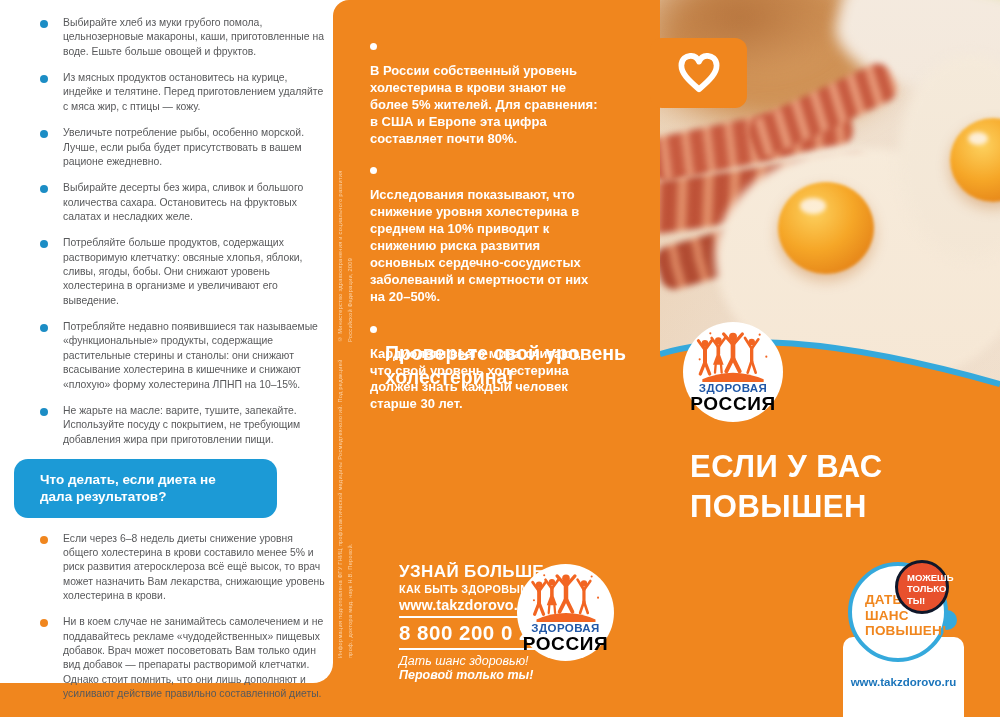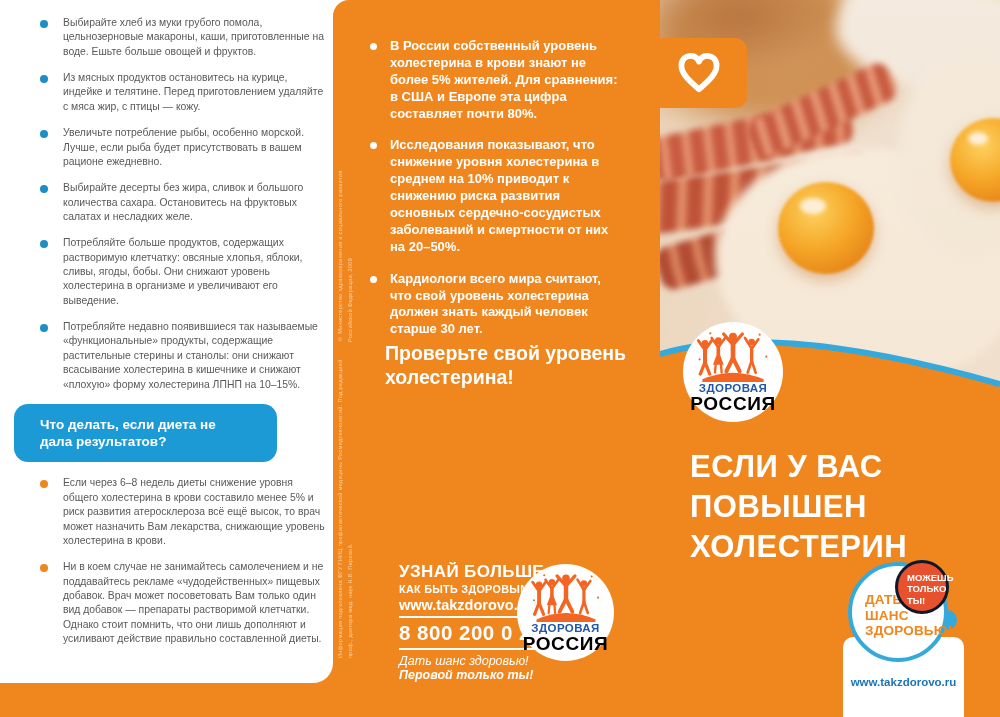--- a/index.html
+++ b/index.html
@@ -23,21 +23,21 @@
     color:#fff;font-weight:bold;font-size:13.5px;line-height:1.28;
     box-sizing:border-box;padding:12px 46px 12px 26px;}
 
   
   .mid{position:absolute;left:333px;top:0;width:327px;height:717px;}
   .imprint{position:absolute;left:3px;top:148px;height:510px;display:flex;gap:2px;
     writing-mode:vertical-rl;transform:rotate(180deg);
     font-size:5.6px;line-height:1.7;color:rgba(255,235,210,0.75);letter-spacing:.3px;}
   .white-list{position:absolute;left:37px;top:38px;}
   .white-list .txt{font-size:13px;font-weight:bold;color:#fff;width:228px;line-height:1.3;}
-  .white-list .li{gap:13px;margin-bottom:15px;}
+  .white-list .li{gap:13px;margin-bottom:15px;flex-direction:column;}
   .cta{position:absolute;left:52px;top:342px;width:250px;
     font-size:19.5px;font-weight:bold;color:#fff;line-height:1.22;}
 
   .info{position:absolute;left:66px;top:562px;width:170px;color:#fff;}
   .i1{font-size:17px;font-weight:bold;letter-spacing:.4px;}
   .i2{font-size:10.8px;font-weight:bold;letter-spacing:.3px;margin-top:1px;}
   .i3{font-size:14.5px;font-weight:bold;margin-top:2px;}
   .rule{height:2px;background:#fff;margin:3px 0;}
   .i4{font-size:20.5px;font-weight:bold;letter-spacing:.5px;}
   .i5{font-size:12.5px;font-style:italic;margin-top:4px;}
@@ -152,20 +152,24 @@
         <span class="dot b"></span>
         <span class="txt">Выбирайте десерты без жира, сливок и большого количества сахара. Остановитесь на фруктовых салатах и несладких желе.</span>
       </div>
         <div class="li">
         <span class="dot b"></span>
         <span class="txt">Потребляйте больше продуктов, содержащих растворимую клетчатку: овсяные хлопья, яблоки, сливы, ягоды, бобы. Они снижают уровень холестерина в организме и увеличивают его выведение.</span>
       </div>
         <div class="li">
         <span class="dot b"></span>
         <span class="txt">Потребляйте недавно появившиеся так называемые «функциональные» продукты, содержащие растительные стерины и станолы: они снижают всасывание холестерина в кишечнике и снижают «плохую» форму холестерина ЛПНП на 10–15%.</span>
+      </div>
+        <div class="li">
+        <span class="dot b"></span>
+        <span class="txt">Не жарьте на масле: варите, тушите, запекайте. Используйте посуду с покрытием, не требующим добавления жира при приготовлении пищи.</span>
       </div>
       </div>
     <div class="qbox">
       <span>Что делать, если диета не дала результатов?</span>
     </div>
     <div class="orange-list">
 
     <div class="li">
         <span class="dot o"></span>
         <span class="txt">Если через 6–8 недель диеты снижение уровня общего холестерина в крови составило менее 5% и риск развития атеросклероза всё ещё высок, то врач может назначить Вам лекарства, снижающие уровень холестерина в крови.</span>
@@ -294,33 +298,32 @@
       </g>
     </svg>
     <div class="lg1">ЗДОРОВАЯ</div>
     <div class="lg2">РОССИЯ</div>
   </div>
 
   <div class="title">
 
   <div class="tline">ЕСЛИ У ВАС</div>
       <div class="tline">ПОВЫШЕН</div>
-      <div class="tline">ХОЛЕСТЕРИН</div>
     </div>
 
   <div class="dot-cyan"></div>
   <div class="www-box">
     <span>www.takzdorovo.ru</span>
   </div>
   <div class="big-circle">
     <div>
 
     <div class="bc-line">ДАТЬ</div>
         <div class="bc-line">ШАНС</div>
-        <div class="bc-line">ЗДОРОВЬЮ!</div>
+        <div class="bc-line">ПОВЫШЕН!</div>
       </div>
   </div>
   <div class="red-circle">
     <div>
 
     <div class="rc-line">МОЖЕШЬ</div>
         <div class="rc-line">ТОЛЬКО</div>
         <div class="rc-line">ТЫ!</div>
       </div>
   </div>

